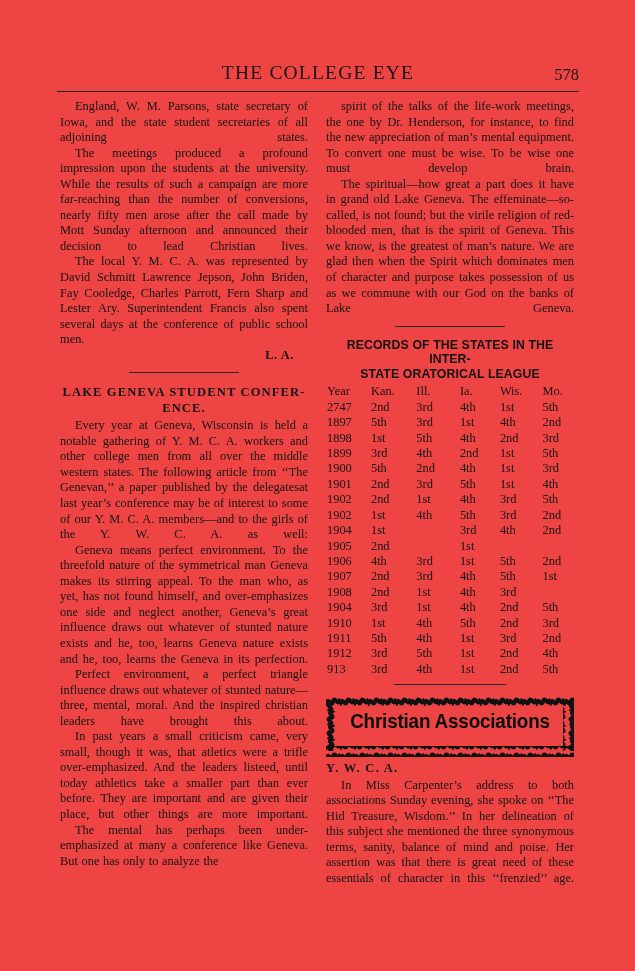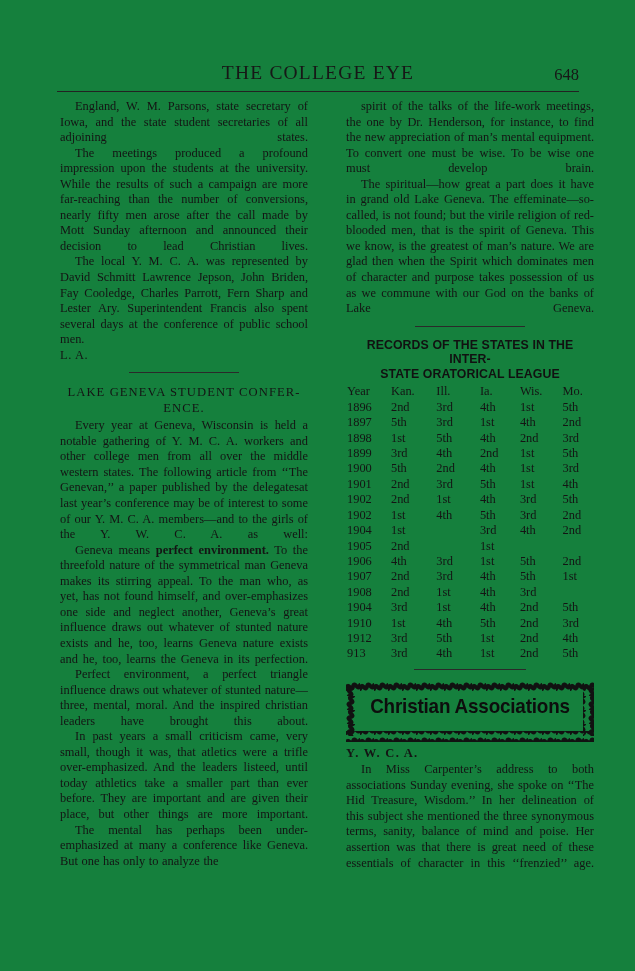--- a/index.html
+++ b/index.html
@@ -11,21 +11,21 @@
     width: 635px;
     height: 971px;
     font-family: "Liberation Serif", serif;
     color: #1a1a1a;
     position: relative;
     overflow: hidden;
   }
   .page {
     position: absolute;
     inset: 0;
-    background: #15803d;
+    background: #ef4444;
   }
   
   .masthead {
     position: absolute;
     left: 57px;
     top: 62px;
     width: 522px;
     height: 32px;
   }
   .masthead-title {
@@ -58,59 +58,61 @@
   .col {
     position: absolute;
     top: 99px;
     width: 248px;
     font-size: 12.4px;
     line-height: 15.55px;
     text-align: justify;
     color: #141414;
   }
   .col-left  { left: 60px; }
-  .col-right { left: 346px; }
+  .col-right { left: 326px; }
 
   p.para {
     margin: 0;
     text-indent: 15px;
     text-align: justify;
     text-align-last: left;
     word-spacing: 0.5px;
   }
   p.para.lastjust { text-align-last: justify; }
 
   .signoff {
     margin: 0;
+    text-align: right;
     padding-right: 14px;
     letter-spacing: 0.6px;
+    font-weight: bold;
   }
   .short-rule {
     width: 110px;
     height: 0;
     border-top: 1.7px solid #2a2a2a;
     margin: 9px auto 11px auto;
   }
   .sec-head {
     margin: 0 0 2px 0;
     text-align: center;
-    font-weight: normal;
+    font-weight: bold;
     font-size: 12.6px;
     letter-spacing: 1.1px;
     line-height: 16px;
   }
   .sec-head .line2 { letter-spacing: 1.1px; }
   .sub-head {
     margin: 0;
     text-align: center;
     font-weight: bold;
     font-size: 12.4px;
     line-height: 16px;
   }
-  b.emph { font-weight: bold; }
+  b.emph { font-weight: normal; }
 
   
   .records-head {
     margin: 0 0 3px 0;
     text-align: center;
     font-weight: bold;
     font-family: "Liberation Sans", sans-serif;
     font-size: 12.3px;
     line-height: 14.6px;
     letter-spacing: 0.1px;
@@ -172,21 +174,21 @@
     margin: 7px auto 0 auto;
   }
 </style>
 </head>
 <body>
 
 <div class="page">
 
   <div class="masthead">
     <div class="masthead-title">THE COLLEGE EYE</div>
-    <div class="masthead-folio">648</div>
+    <div class="masthead-folio">578</div>
     <div class="masthead-rule"></div>
   </div>
 
   <div class="col col-left">
 
     <p class="para lastjust">England, W. M. Parsons, state secretary of Iowa, and the state student secretaries of all adjoining states.</p>
     <p class="para lastjust">The meetings produced a profound impression upon the students at the university. While the results of such a campaign are more far-reaching than the number of conversions, nearly fifty men arose after the call made by Mott Sunday afternoon and announced their decision to lead Christian lives.</p>
     <p class="para lastjust">The local Y. M. C. A. was represented by David Schmitt Lawrence Jepson, John Briden, Fay Cooledge, Charles Parrott, Fern Sharp and Lester Ary. Superintendent Francis also spent several days at the conference of public school men.</p>
 
     <p class="signoff">L. A.</p>
@@ -227,21 +229,21 @@
           <th class="c-year">Year</th>
           <th class="c-kan">Kan.</th>
           <th class="c-ill">Ill.</th>
           <th class="c-ia">Ia.</th>
           <th class="c-wis">Wis.</th>
           <th class="c-mo">Mo.</th>
         </tr>
       </thead>
       <tbody>
           <tr>
-            <td class="c-year">1896</td>
+            <td class="c-year">2747</td>
             <td class="c-kan">2nd</td>
             <td class="c-ill">3rd</td>
             <td class="c-ia">4th</td>
             <td class="c-wis">1st</td>
             <td class="c-mo">5th</td>
           </tr>
           <tr>
             <td class="c-year">1897</td>
             <td class="c-kan">5th</td>
             <td class="c-ill">3rd</td>
@@ -345,20 +347,28 @@
             <td class="c-wis">2nd</td>
             <td class="c-mo">5th</td>
           </tr>
           <tr>
             <td class="c-year">1910</td>
             <td class="c-kan">1st</td>
             <td class="c-ill">4th</td>
             <td class="c-ia">5th</td>
             <td class="c-wis">2nd</td>
             <td class="c-mo">3rd</td>
+          </tr>
+          <tr>
+            <td class="c-year">1911</td>
+            <td class="c-kan">5th</td>
+            <td class="c-ill">4th</td>
+            <td class="c-ia">1st</td>
+            <td class="c-wis">3rd</td>
+            <td class="c-mo">2nd</td>
           </tr>
           <tr>
             <td class="c-year">1912</td>
             <td class="c-kan">3rd</td>
             <td class="c-ill">5th</td>
             <td class="c-ia">1st</td>
             <td class="c-wis">2nd</td>
             <td class="c-mo">4th</td>
           </tr>
           <tr>

